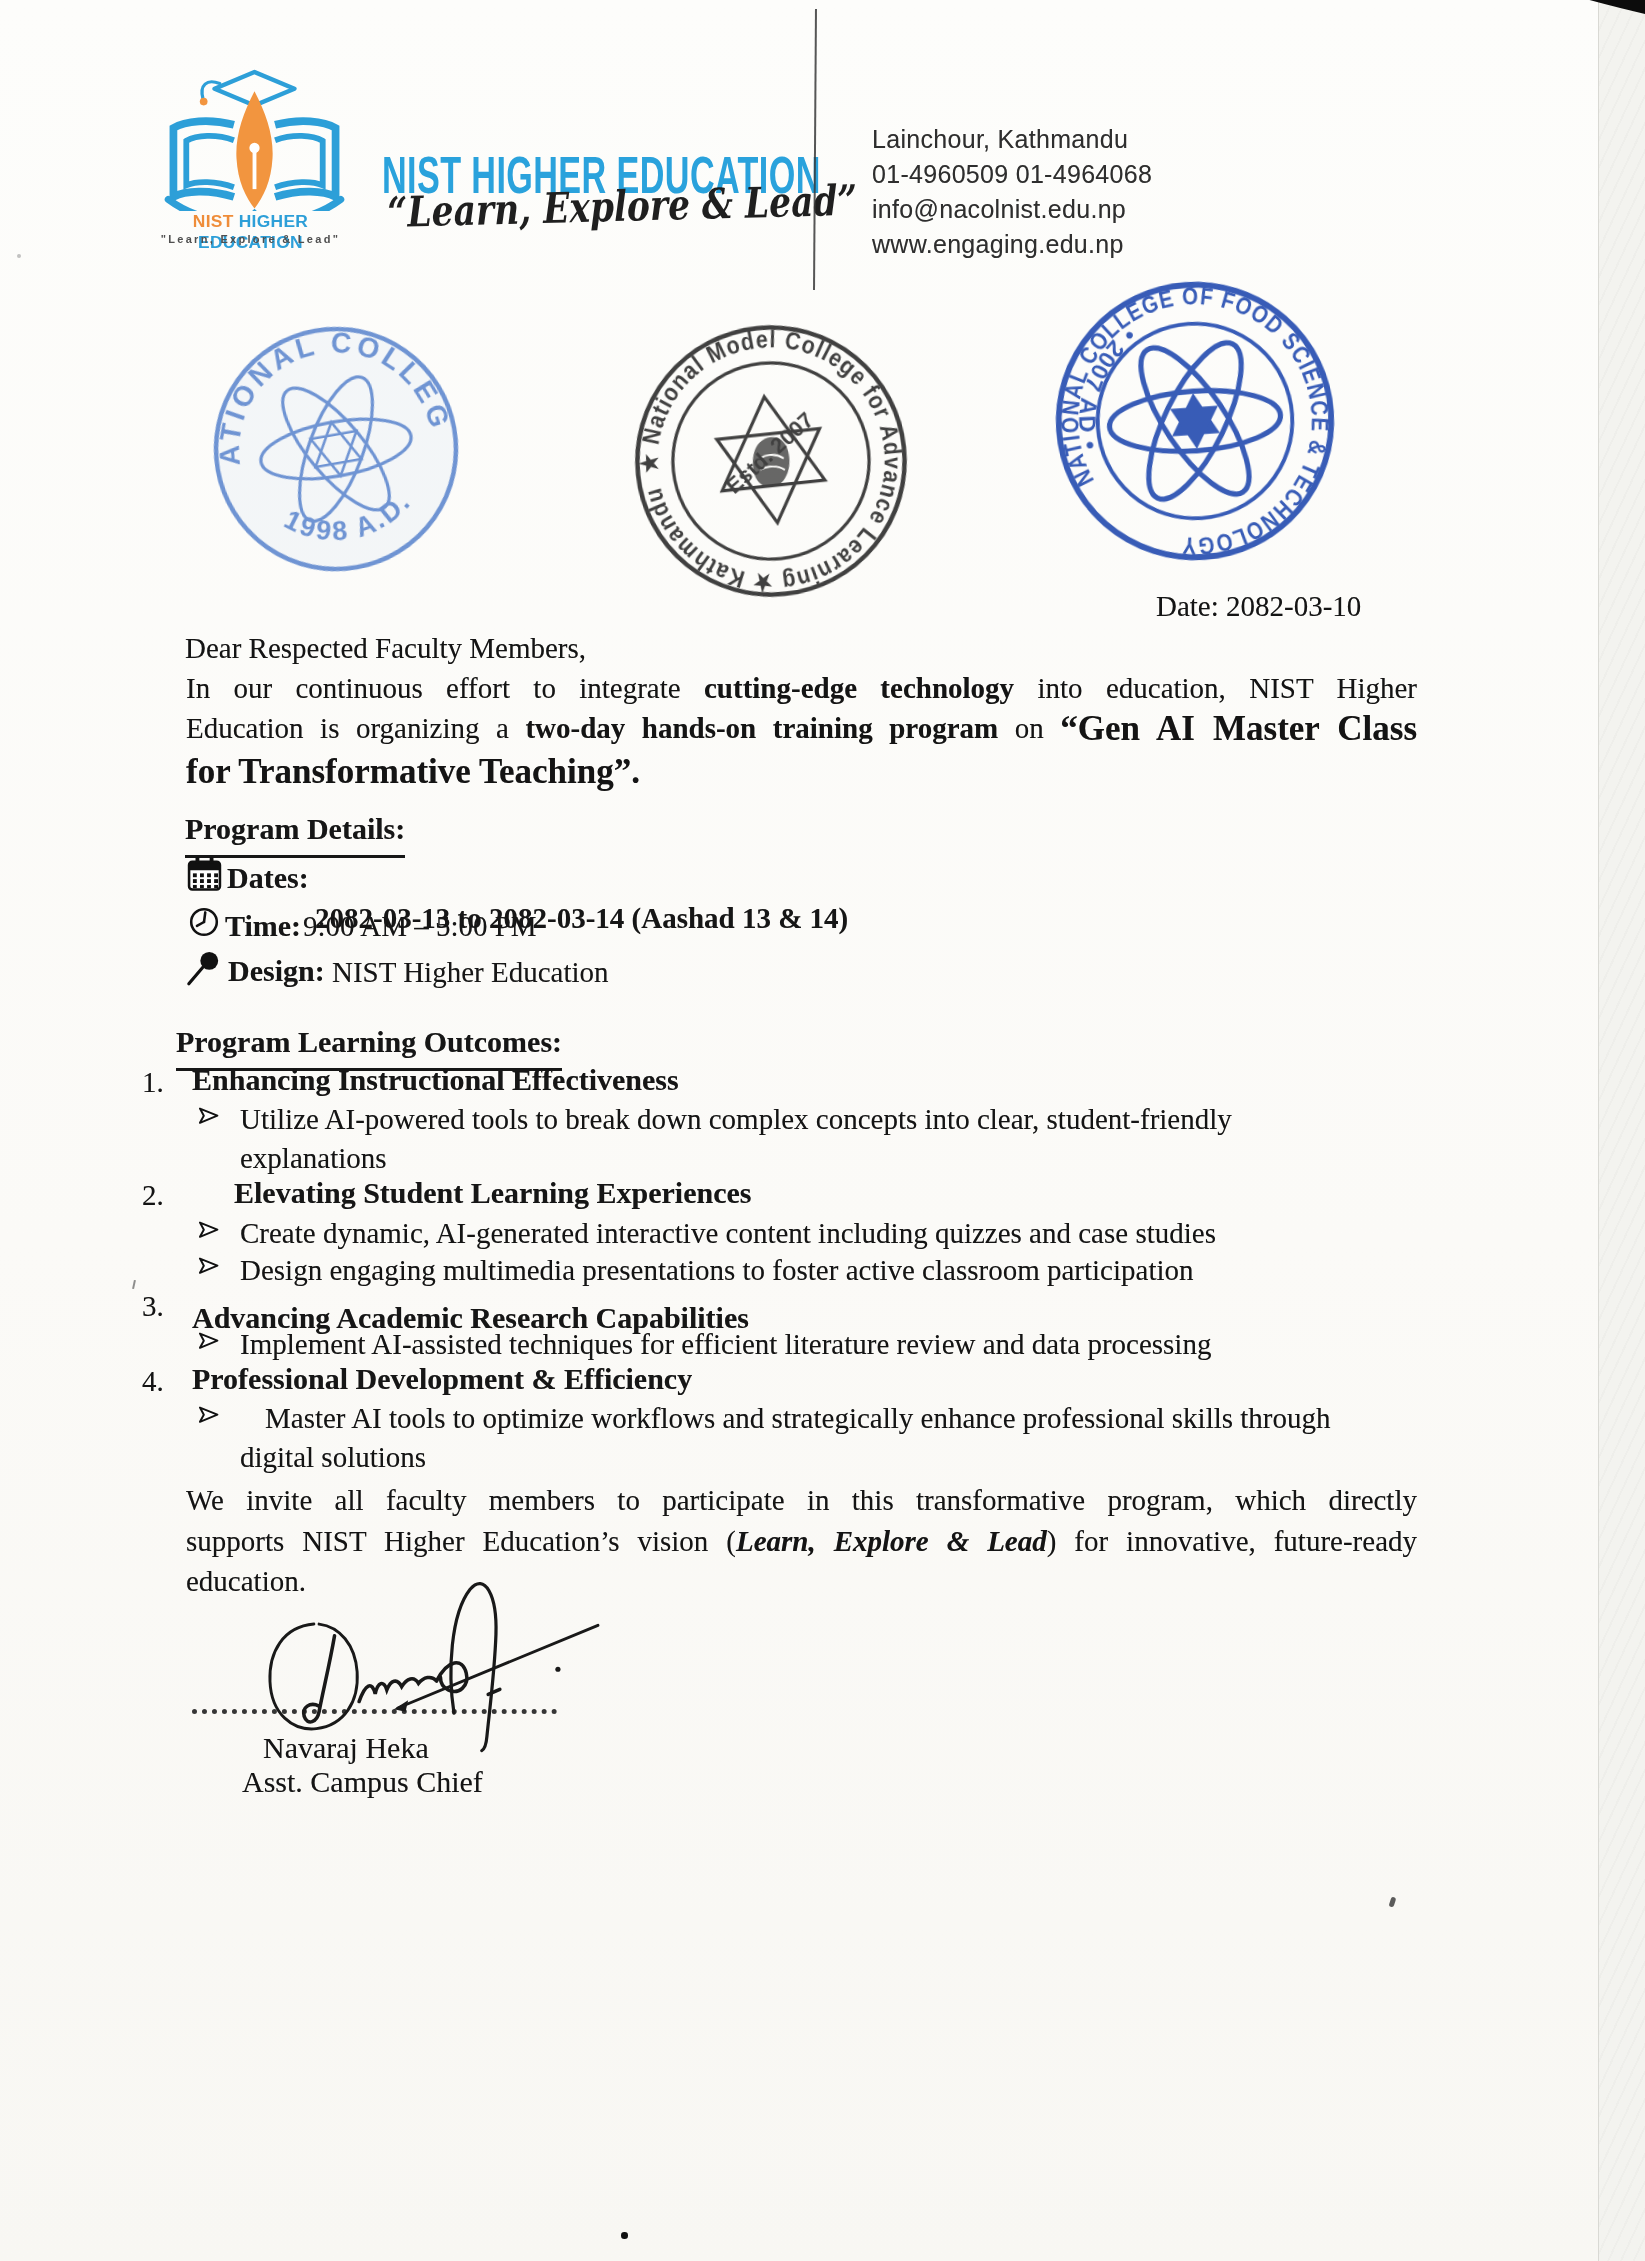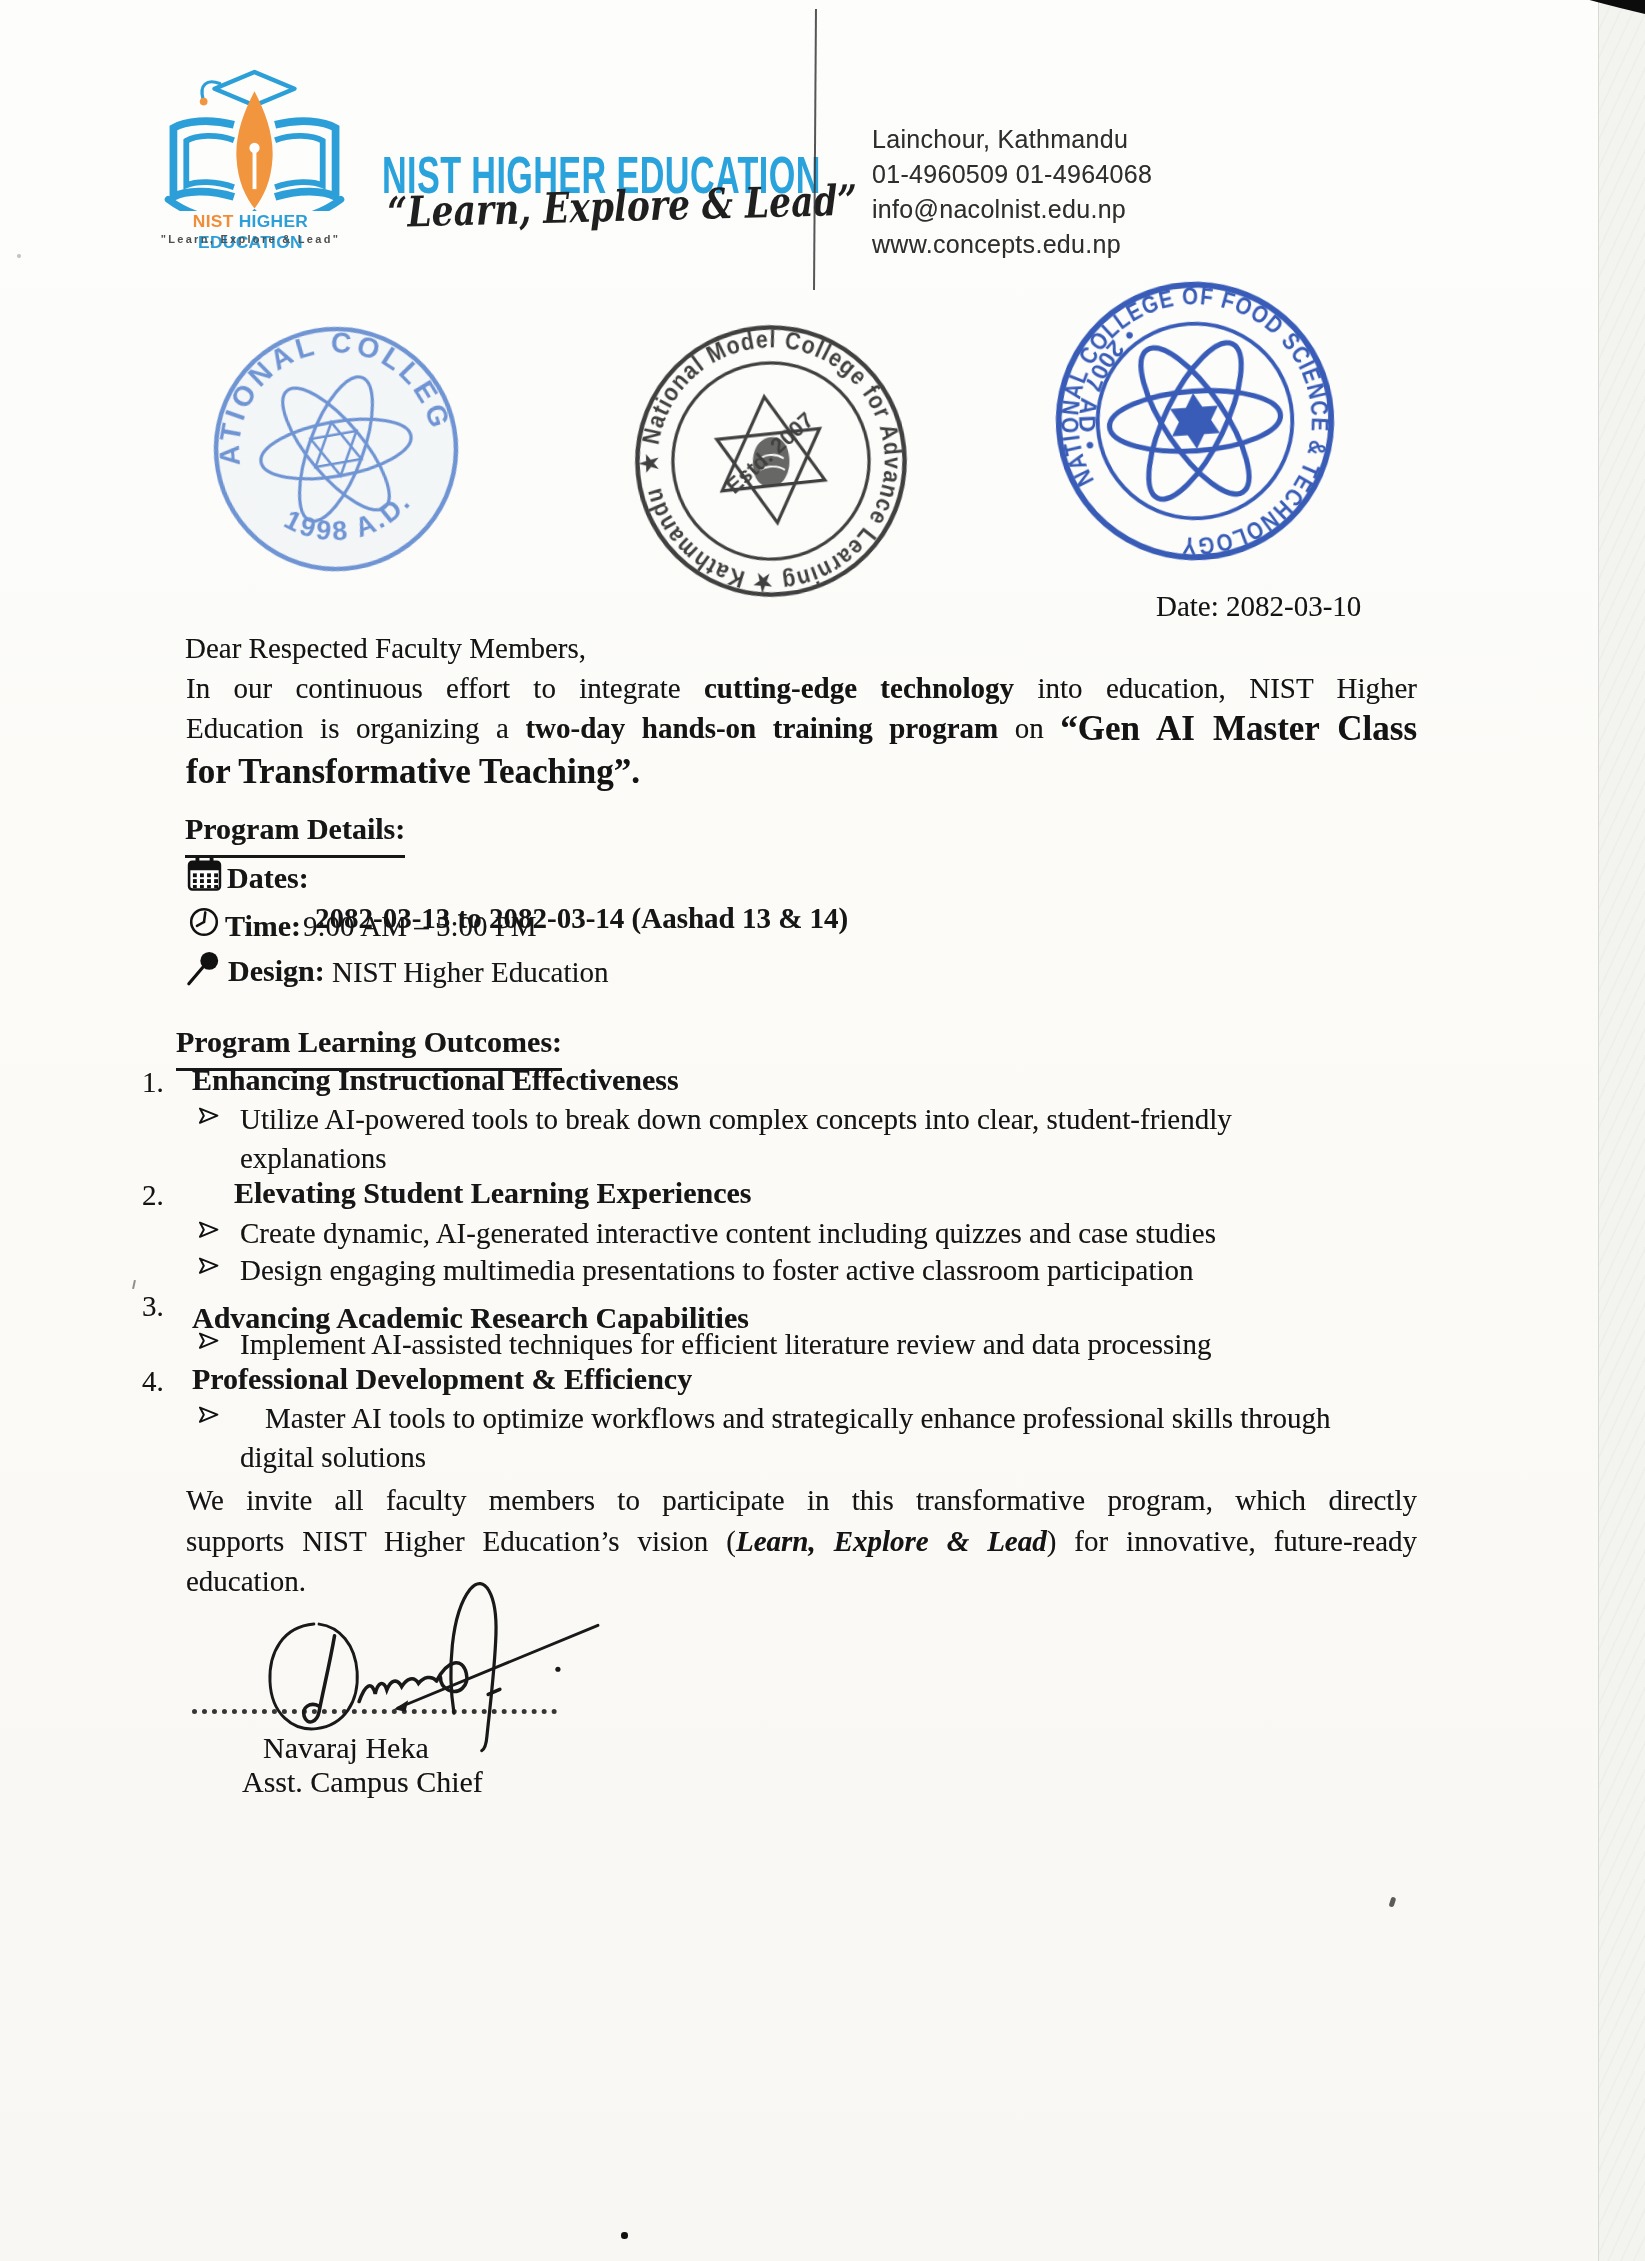--- a/index.html
+++ b/index.html
@@ -51,21 +51,21 @@
 
   <div class="abs sans" style="left:382px;top:146px;font-size:51px;font-weight:bold;color:#2aa2dc;transform:scaleX(.67);transform-origin:left top;white-space:nowrap;letter-spacing:0.6px;">NIST HIGHER EDUCATION</div>
   <div class="abs serif" style="left:387px;top:188px;font-size:42px;font-style:italic;font-weight:600;color:#1f1f1f;transform:rotate(-1.5deg) scaleX(.82);transform-origin:left top;white-space:nowrap;font-family:'DejaVu Serif',serif;">“Learn, Explore &amp; Lead”</div>
 
   <div class="abs" style="left:814px;top:9px;width:1.9px;height:281px;background:#383838;opacity:.85;transform:rotate(.4deg);"></div>
 
   <div class="abs sans" style="left:872px;top:122px;font-size:25px;line-height:35px;color:#2e2e2e;letter-spacing:0.3px;text-shadow:0 0 0.6px rgba(0,0,0,.25);">
     <div>Lainchour, Kathmandu</div>
     <div>01-4960509 01-4964068</div>
     <div>info@nacolnist.edu.np</div>
-    <div>www.concepts.edu.np</div>
+    <div>www.engaging.edu.np</div>
   </div>
 
   <svg class="abs stamp" style="left:207px;top:320px;transform:rotate(-10deg);opacity:.75;filter:blur(0.5px);" width="258" height="258" viewBox="0 0 400 400">
     <g>
       <circle cx="200" cy="200" r="186" fill="none" stroke="#3f72cb" stroke-width="7"></circle>
       <circle cx="200" cy="200" r="182" fill="#5e8cd8" opacity=".08"></circle>
       <defs>
         <path id="s1t" d="M 50,200 A 150,150 0 0 1 350,200"></path>
         <path id="s1b" d="M 58,248 A 155,155 0 0 0 342,248"></path>
       </defs>

